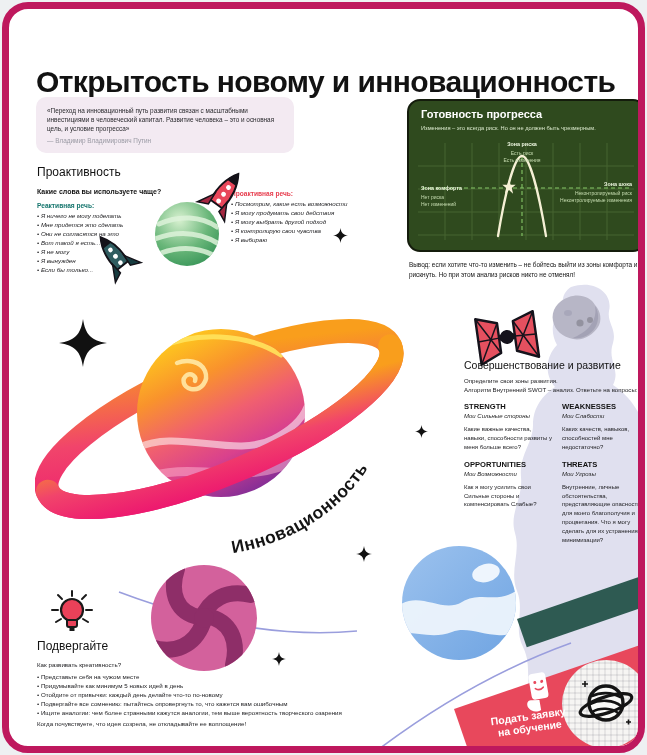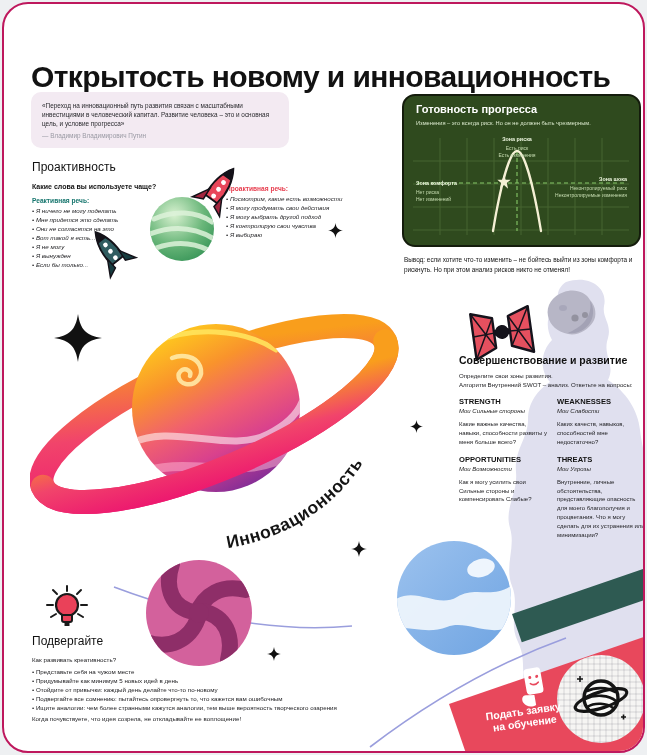--- a/index.html
+++ b/index.html
@@ -1,18 +1,18 @@
 <!DOCTYPE html>
 <html><head>
 <meta charset="utf-8">
 <style>
   html,body{margin:0;padding:0;width:647px;height:755px;background:#eef0f2;overflow:hidden;
     font-family:"Liberation Sans","DejaVu Sans",sans-serif;-webkit-font-smoothing:antialiased;}
   .poster{position:absolute;left:2px;top:2px;width:643px;height:751px;background:#fff;
-    border-radius:26px;border:2px solid #be185d;overflow:hidden;box-sizing:border-box;}
+    border-radius:26px;border:7px solid #be185d;overflow:hidden;box-sizing:border-box;}
   .abs{position:absolute;}
   
   .title{left:27px;top:36px;font-size:30px;font-weight:800;color:#121212;letter-spacing:-.6px;}
   .quote{left:27px;top:88px;width:258px;background:#f3eaf2;border-radius:10px;padding:9px 11px;box-sizing:border-box;}
   .quote-text{font-size:6.4px;line-height:1.42;color:#2a2a2e;}
   .quote-author{font-size:6.4px;color:#9a9aa4;margin-top:4px;}
   
   .risk-panel{left:398px;top:90px;width:239px;height:153px;background:#2f4a1e;border:2px solid #141c0c;
     border-radius:13px;box-sizing:border-box;}
   .risk-title{left:412px;top:99px;font-size:11px;font-weight:800;color:#fff;}
@@ -22,21 +22,21 @@
   .zone b{display:block;color:#eef7e0;font-size:5.4px;font-weight:700;margin-bottom:1px;}
   .risk-conclusion{left:400px;top:251px;width:242px;font-size:6.4px;line-height:1.5;color:#121212;}
   
   .h2{font-size:12px;font-weight:400;color:#121212;}
   .q{font-size:7px;font-weight:700;color:#121212;}
   .speech-label{font-size:6.6px;font-weight:700;}
   .blist{font-size:6.2px;line-height:1.45;color:#1c1c1f;}
   .blist .it{font-style:italic;}
   .blist div::before{content:"• ";font-style:normal;}
   
-  .swot-title{left:455px;top:350px;font-size:10.5px;font-weight:700;color:#121212;}
+  .swot-title{left:455px;top:350px;font-size:10.5px;font-weight:400;color:#121212;}
   .swot-intro{left:455px;top:367px;width:188px;font-size:6.1px;line-height:1.5;color:#1c1c1f;}
   .swot-grid{left:455px;top:393px;width:186px;display:grid;grid-template-columns:90px 1fr;column-gap:9px;row-gap:16px;gap:8px;}
   .swot-cell h3{margin:0;font-size:7.6px;font-weight:800;color:#121212;}
   .swot-cell .sub{font-size:6px;font-style:italic;color:#222;margin-top:2px;}
   .swot-cell p{margin:6px 0 0 0;font-size:6px;line-height:1.48;color:#1c1c1f;}
   
   .crea-title{left:28px;top:630px;}
   .crea-q{left:28px;top:652px;font-size:6.2px;color:#1c1c1f;}
   .crea-list{left:28px;top:664px;width:440px;}
   .crea-outro{left:28px;top:711px;font-size:6.2px;color:#1c1c1f;}

